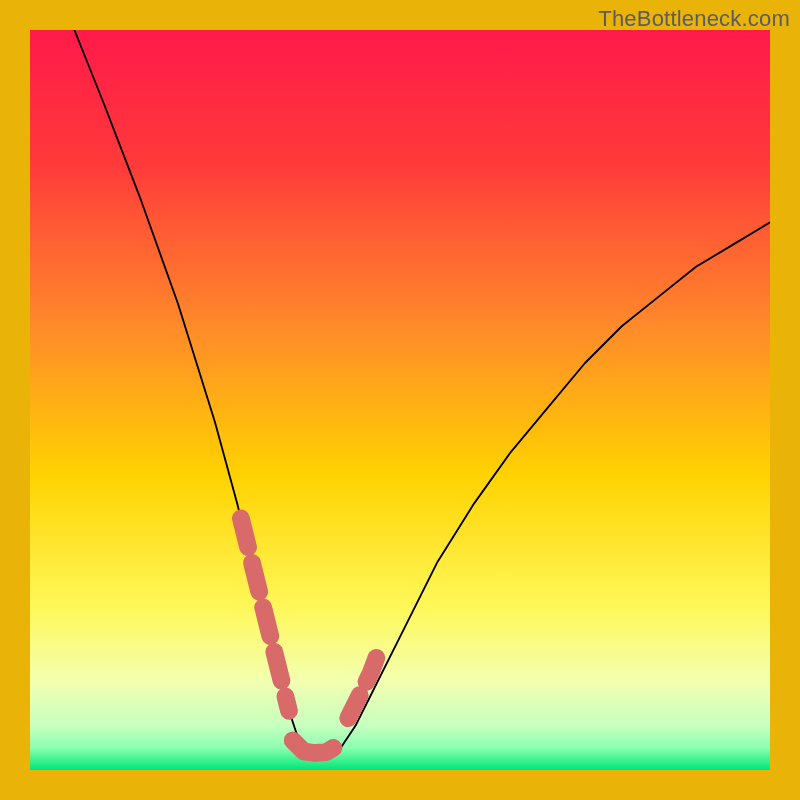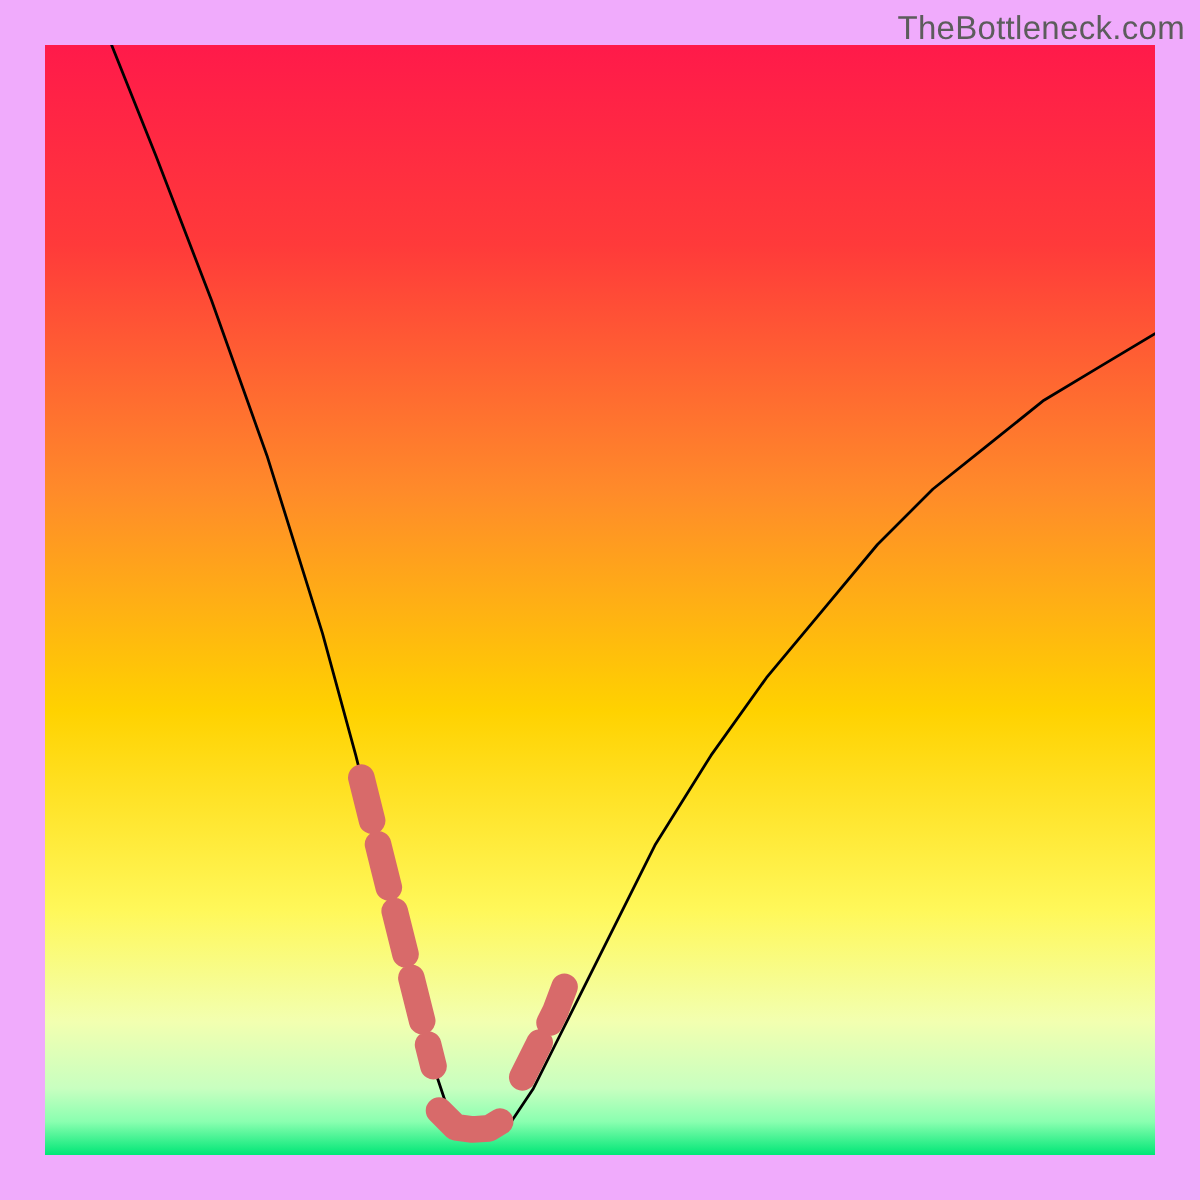--- a/index.html
+++ b/index.html
@@ -7,21 +7,21 @@
     padding: 0;
     width: 800px;
     height: 800px;
     background: #000;
     overflow: hidden;
     font-family: Arial, Helvetica, sans-serif;
   }
   .frame {
     position: absolute;
     inset: 0;
-    background: #f0abfc;
+    background: #eab308;
   }
   .plot-area {
     position: absolute;
     left: 30px;
     top: 30px;
     width: 740px;
     height: 740px;
     overflow: hidden;
   }
   .gradient-bg {

